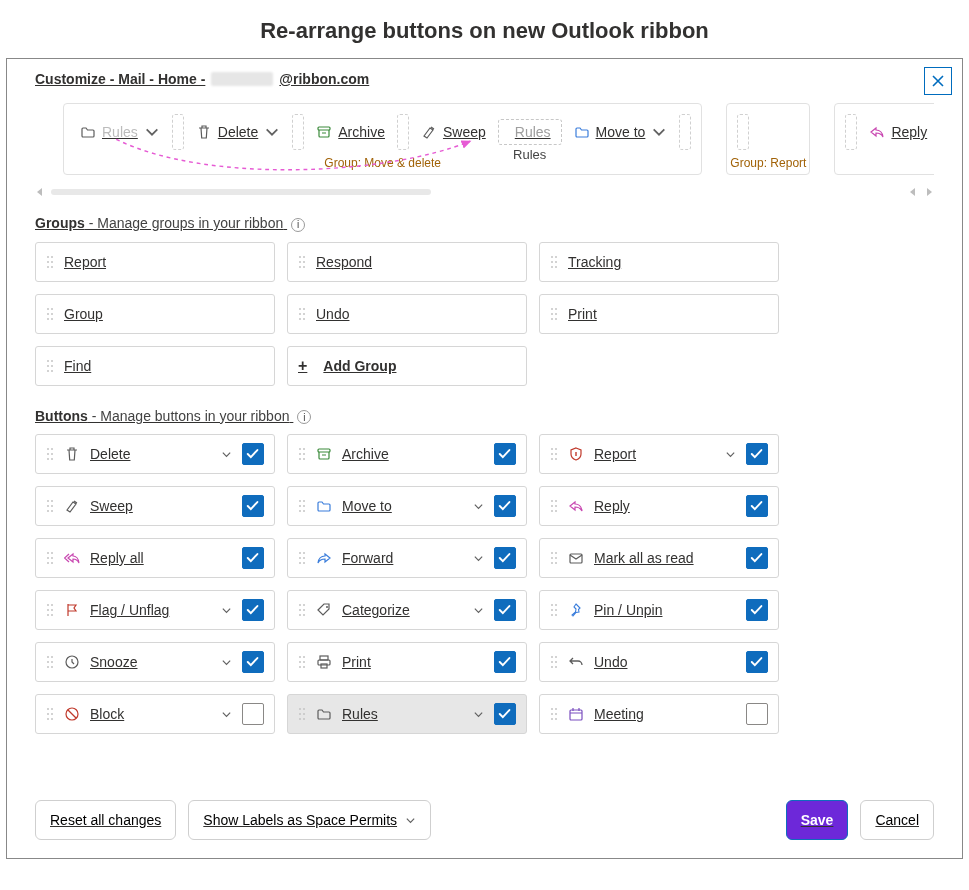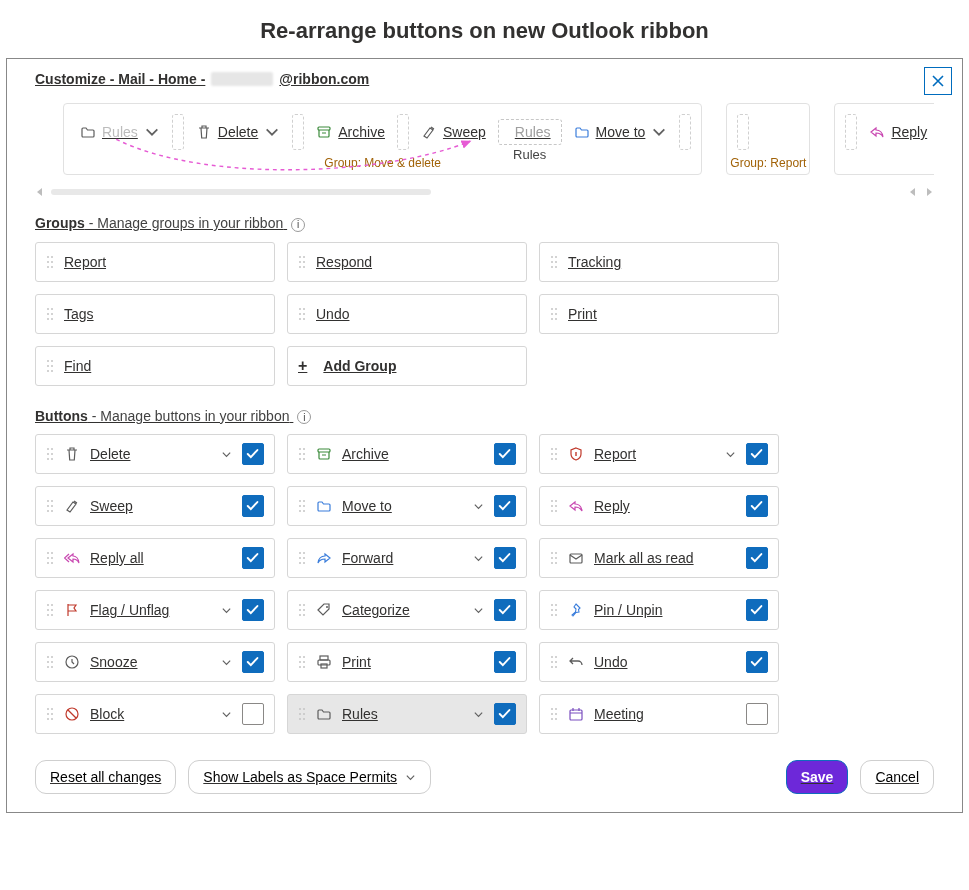--- a/index.html
+++ b/index.html
@@ -45,21 +45,21 @@
   .btn-cards{display:flex;flex-wrap:wrap;gap:12px;margin-bottom:26px;max-width:770px;}
   .bcard{width:240px;height:40px;border:1px solid #d6d6d6;border-radius:3px;display:flex;align-items:center;padding:0 10px;gap:10px;cursor:grab;}
   .bcard.sel{background:#e7e7e7;}
   .bcard .lbl{flex:1;}
   .bcard svg.ic{width:16px;height:16px;flex-shrink:0;}
   .chk{width:22px;height:22px;border:1px solid #8a8886;border-radius:2px;display:flex;align-items:center;justify-content:center;cursor:pointer;}
   .chk.on{background:#0f6cbd;border-color:#0f6cbd;}
   .chk.on svg{width:14px;height:14px;color:#fff;}
 
   .footer{display:flex;gap:12px;align-items:center;}
-  .fbtn{height:34px;border:1px solid #cfcfcf;border-radius:11px;padding:0 14px;background:#fff;display:inline-flex;align-items:center;gap:8px;cursor:pointer;font-size:14px;}
+  .fbtn{height:40px;border:1px solid #cfcfcf;border-radius:6px;padding:0 14px;background:#fff;display:inline-flex;align-items:center;gap:8px;cursor:pointer;font-size:14px;margin-top:40px;}
   .fbtn.primary{background:#6d28d9;color:#fff;border-color:#0f6cbd;font-weight:600;}
 
   .c-blue{color:#3a7ddb;} .c-green{color:#3a8a3a;} .c-red{color:#c0392b;} .c-pink{color:#c846b0;} .c-purple{color:#7b4fbf;} .c-gray{color:#5c5c5c;}
 </style>
 </head>
 <body>
 
 <svg width="0" height="0" style="position:absolute">
   <defs>
     <g id="i-x">
@@ -304,21 +304,21 @@
           </svg>
         </span>
         <span>Tracking</span>
       </div>
       <div class="card">
         <span class="grip">
           <svg viewBox="0 0 8 14">
             <use href="#i-grip"></use>
           </svg>
         </span>
-        <span>Tags</span>
+        <span>Group</span>
       </div>
       <div class="card">
         <span class="grip">
           <svg viewBox="0 0 8 14">
             <use href="#i-grip"></use>
           </svg>
         </span>
         <span>Undo</span>
       </div>
       <div class="card">

